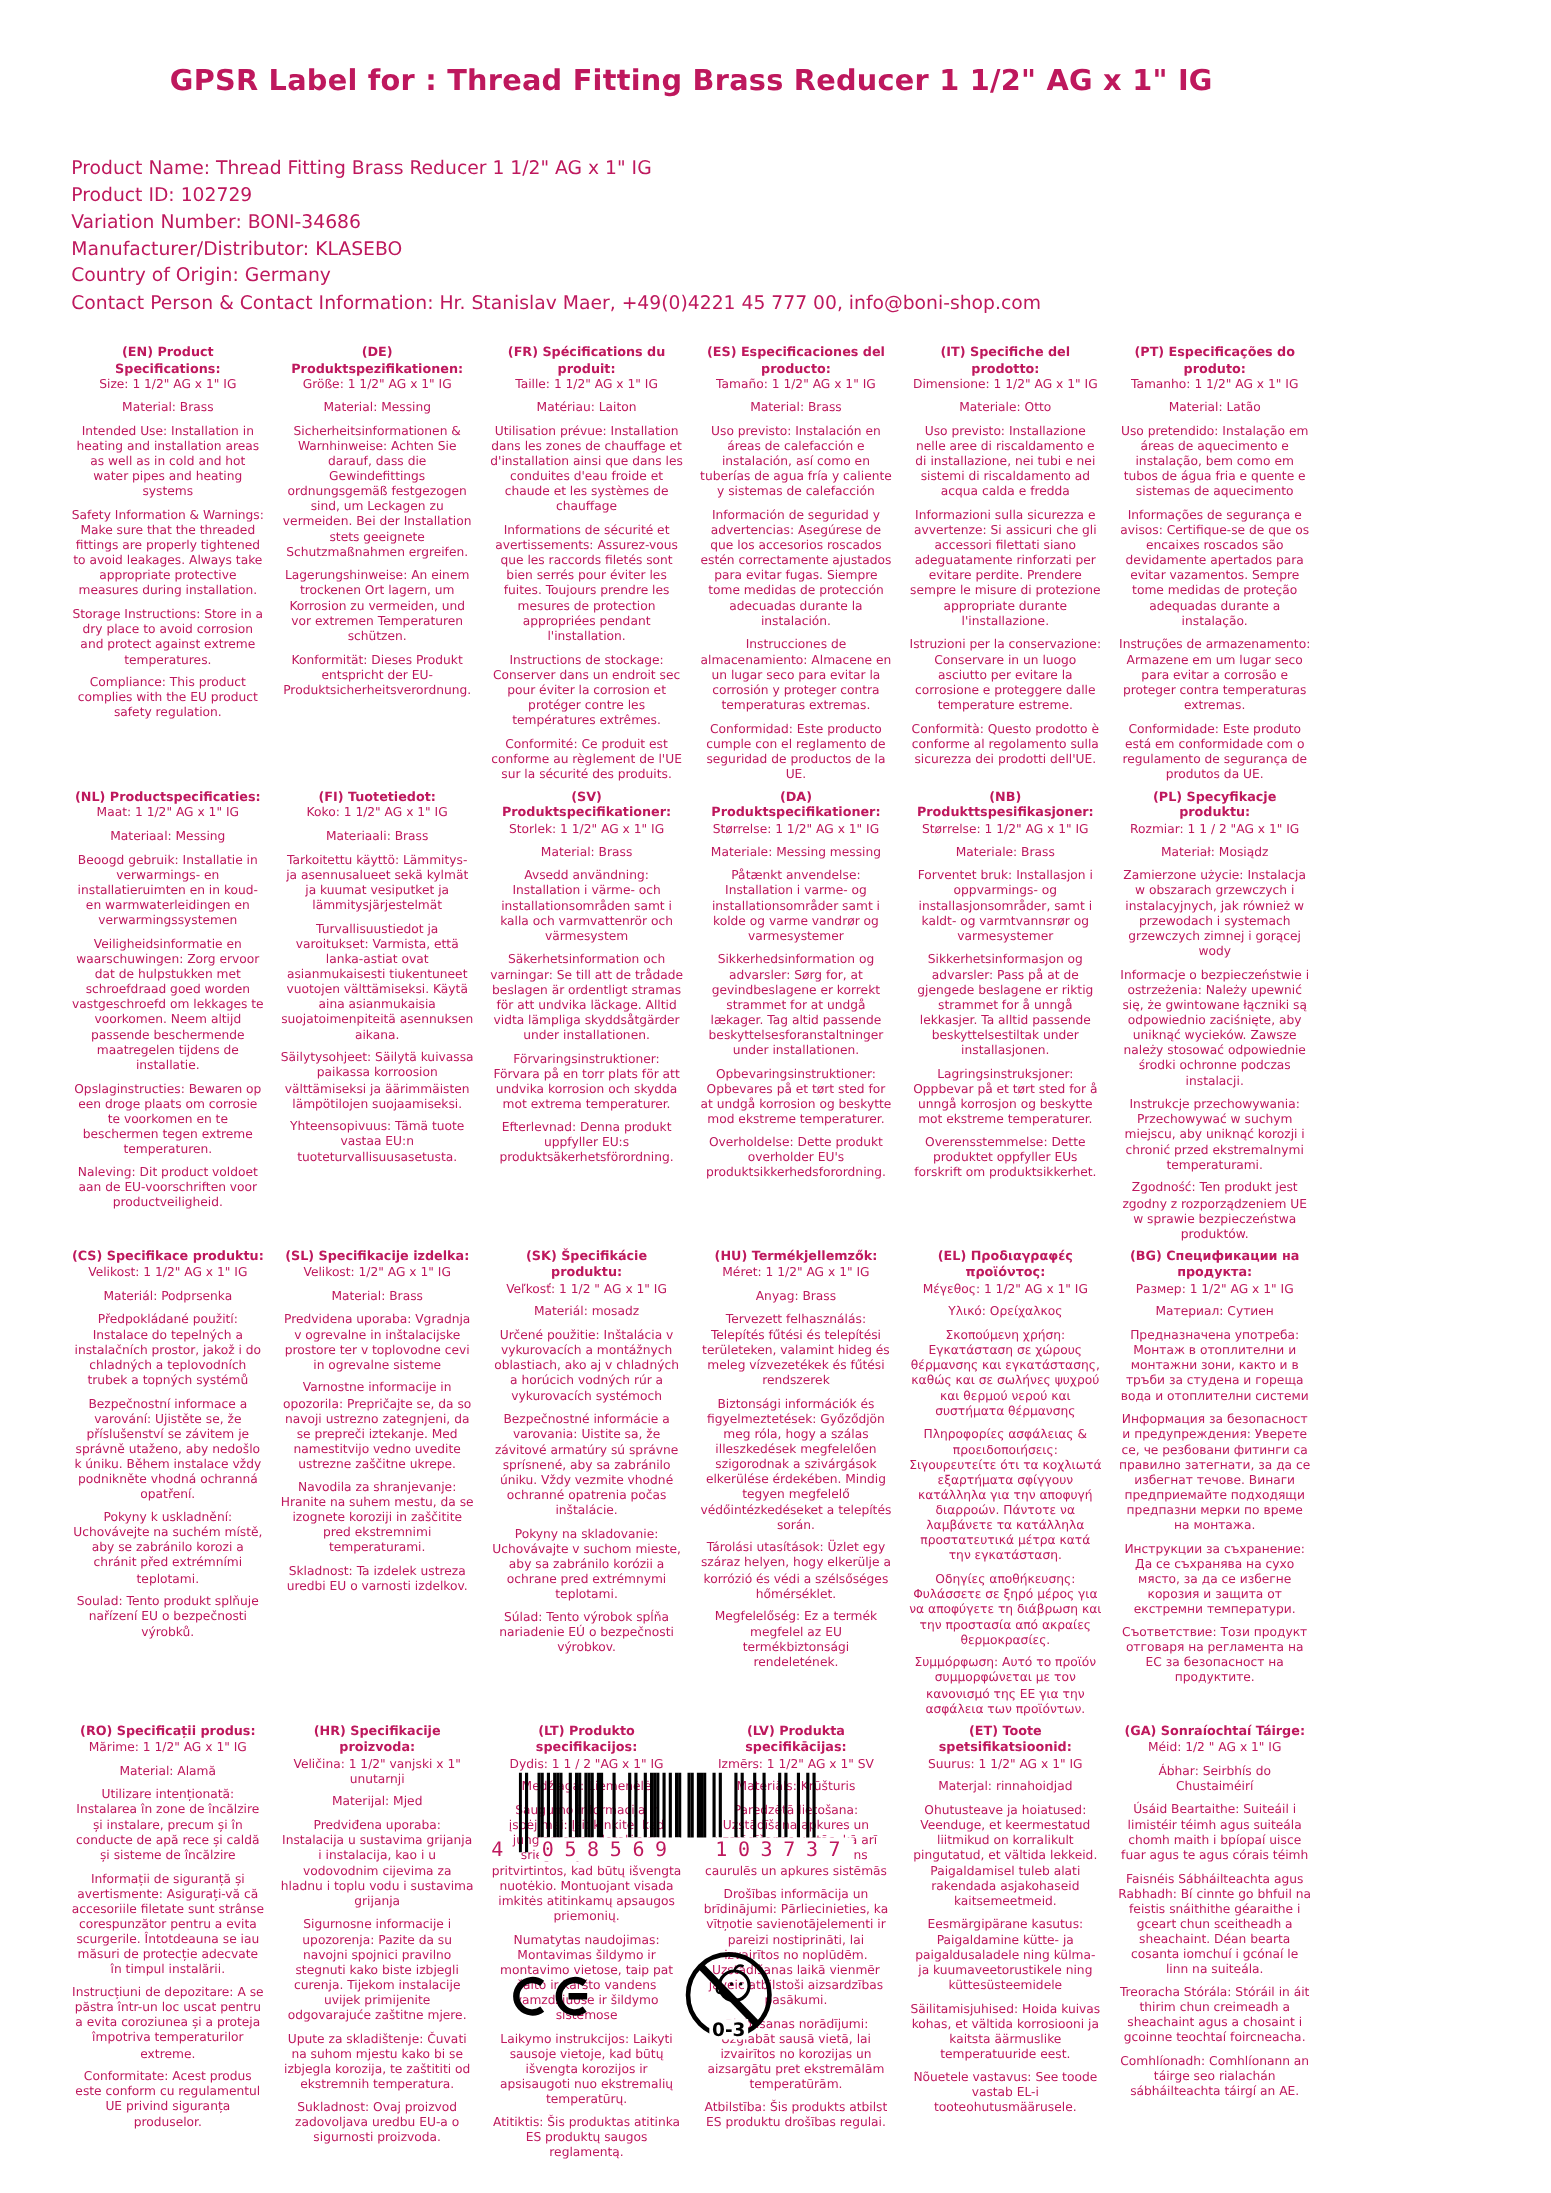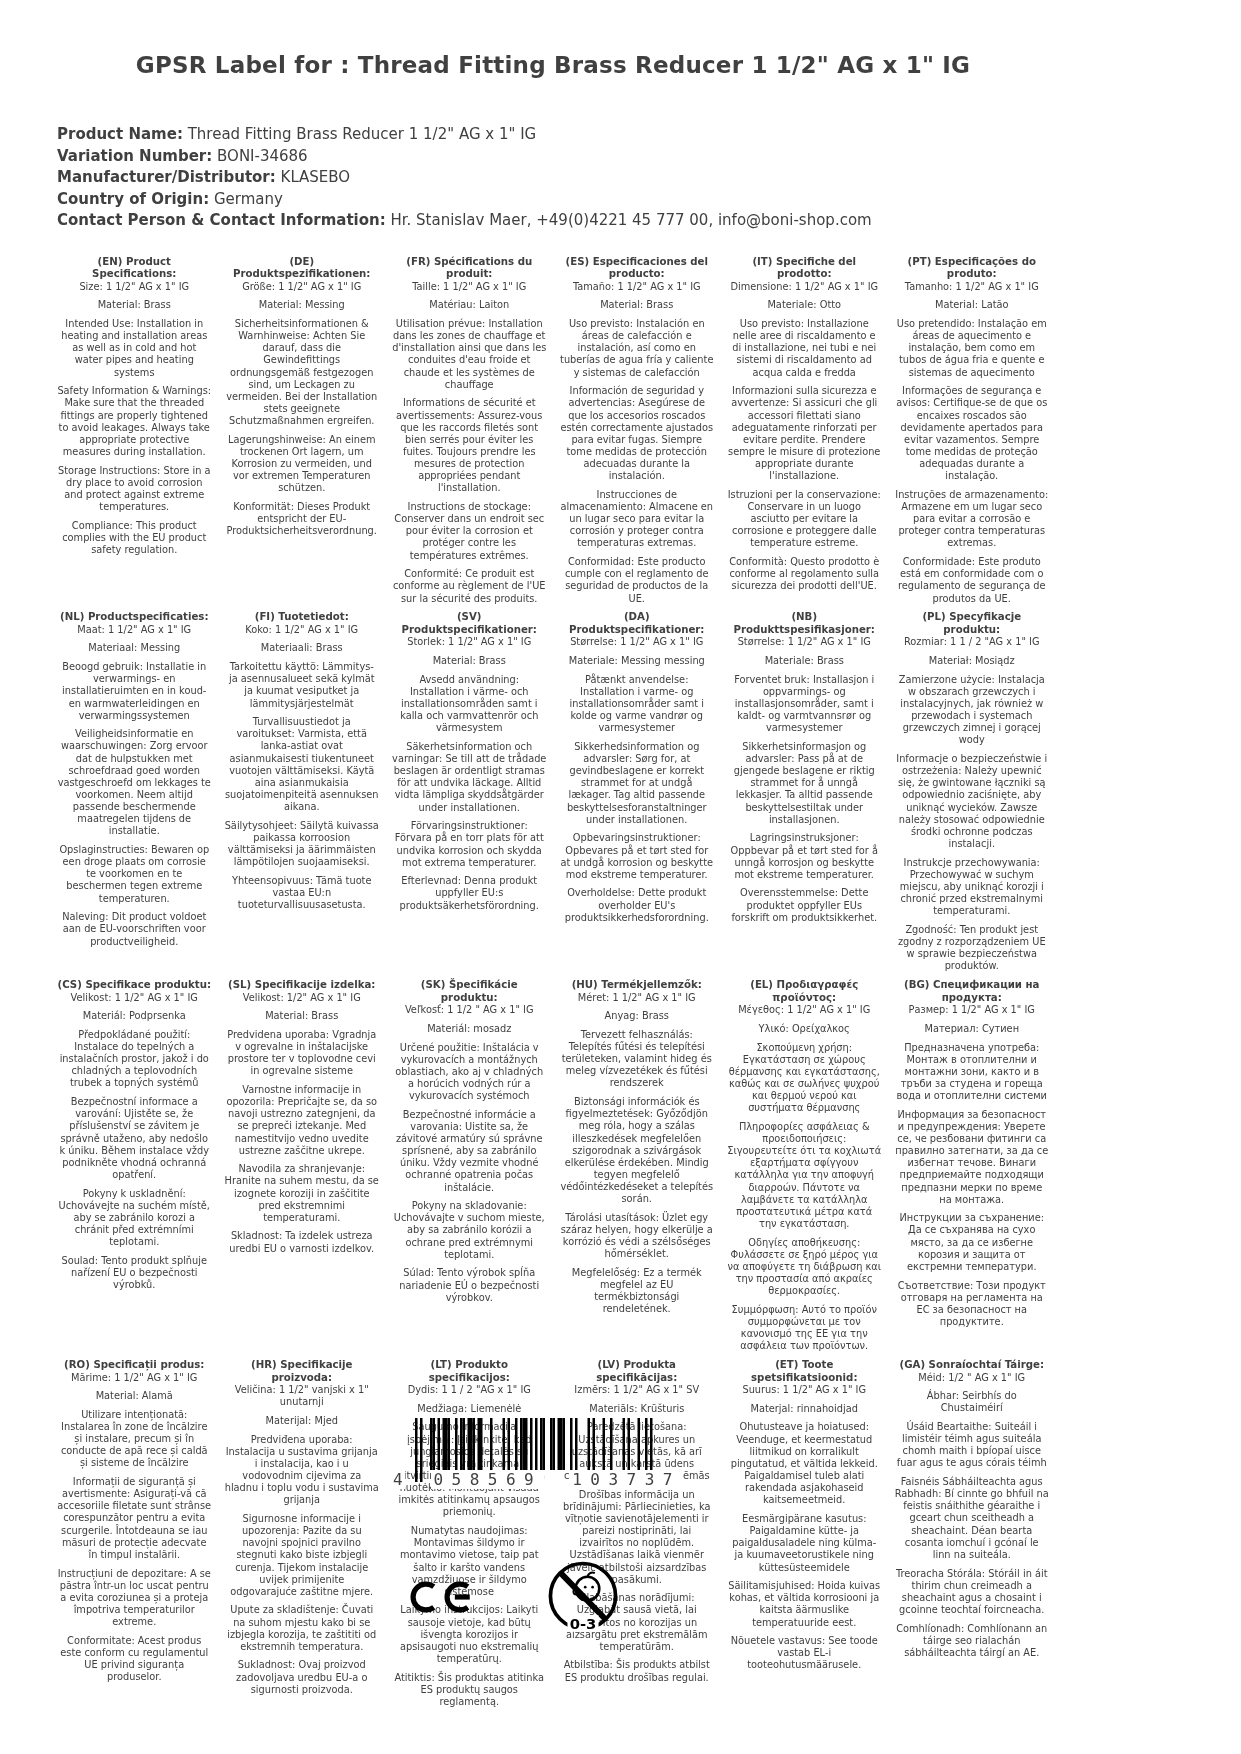--- a/index.html
+++ b/index.html
@@ -1,26 +1,26 @@
 <!DOCTYPE html>
 <html><head>
 <meta charset="utf-8">
 <style>
   html,body { margin:0; padding:0; background:#fff; }
   .page {
-    width:1106px; height:1754px; position:relative; background:#fff; color:#404040;
+    width:1106px; height:1754px; position:relative; background:#fff; color:#be185d;
     font-family:"DejaVu Sans", sans-serif; overflow:hidden;
   }
   .title {
     margin:0; padding-top:52px; text-align:center;
     font-size:23px; font-weight:bold; letter-spacing:0.2px;
   }
   .product-info { margin:46px 57px 0 57px; font-size:15px; line-height:21.5px; }
   .pf-row { white-space:nowrap; }
-  .pf-label { font-weight:bold; }
+  .pf-label { font-weight:normal; }
   .pf-value { font-weight:normal; }
   .spec-grid {
     display:grid; grid-template-columns:repeat(6,1fr); column-gap:13px;
     margin:24px 57px 0 57px;
   }
   .spec-block {
     min-height:279px; font-size:9.8px; line-height:1.24;
     overflow-wrap:break-word; word-break:break-word;text-align:center;
   }
   .spec-heading { font-weight:bold; font-size:10.2px; margin:0; }
@@ -39,20 +39,21 @@
 </head>
 <body>
 
 <div class="page">
 
   <h1 class="title">GPSR Label for : Thread Fitting Brass Reducer 1 1/2" AG x 1" IG</h1>
 
   <div class="product-info" id="product-info">
   <div class="pf-row"><span class="pf-label">Product Name:</span> <span class="pf-value">Thread Fitting Brass Reducer 1 1/2" AG x 1" IG</span></div>
 
+  <div class="pf-row"><span class="pf-label">Product ID:</span> <span class="pf-value">102729</span></div>
 
   <div class="pf-row"><span class="pf-label">Variation Number:</span> <span class="pf-value">BONI-34686</span></div>
 
   <div class="pf-row"><span class="pf-label">Manufacturer/Distributor:</span> <span class="pf-value">KLASEBO</span></div>
 
   <div class="pf-row"><span class="pf-label">Country of Origin:</span> <span class="pf-value">Germany</span></div>
 
   <div class="pf-row"><span class="pf-label">Contact Person &amp; Contact Information:</span> <span class="pf-value">Hr. Stanislav Maer, +49(0)4221 45 777 00, info@boni-shop.com</span></div>
 </div>
 

